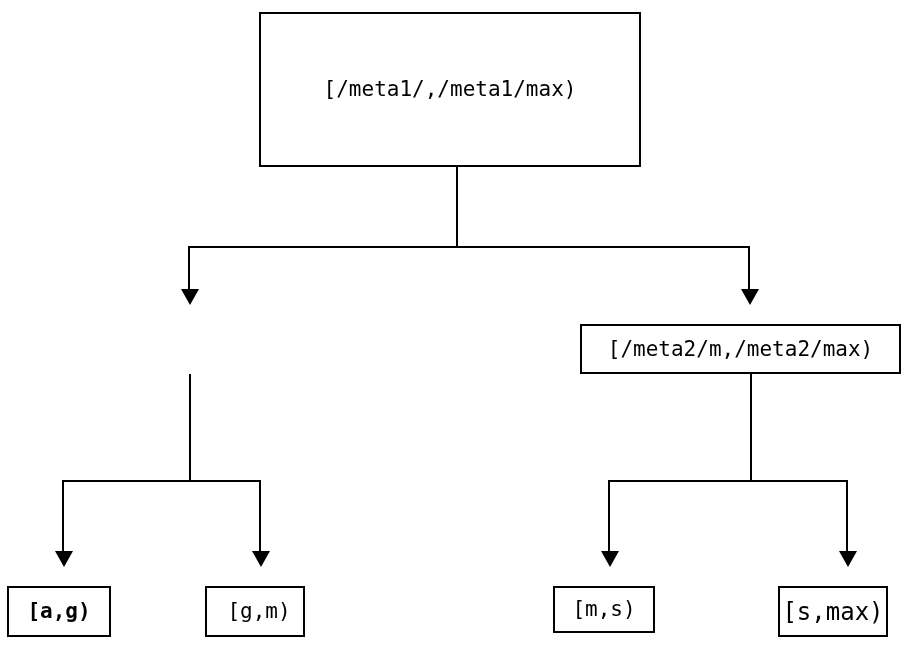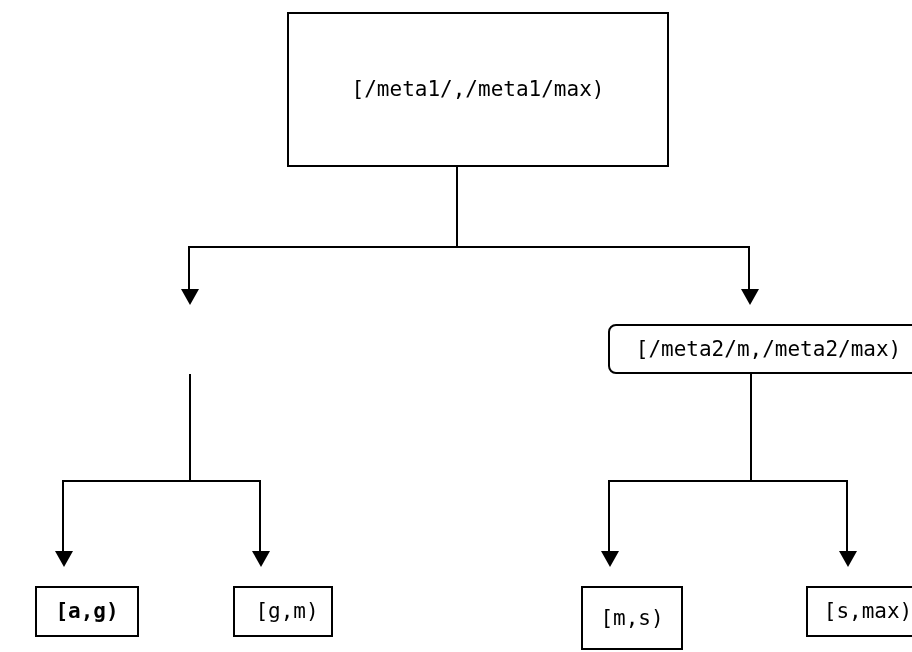--- a/index.html
+++ b/index.html
@@ -19,21 +19,20 @@
     position: absolute;
     box-sizing: border-box;
     border: 2px solid #000000;
     background: #ffffff;
     display: flex;
     align-items: center;
     justify-content: center;
     color: #000000;
     letter-spacing: 0px;
     white-space: pre;
-    margin-left: 28px;
   }
   .node-label {
     display: block;
     line-height: 1;
   }
   
   #node-root {
     left: 259px;
     top: 12px;
     width: 382px;
@@ -46,21 +45,20 @@
     width: 326px;
     height: 50px;
     font-size: 21px;
   }
   #node-meta2-high {
     left: 580px;
     top: 324px;
     width: 321px;
     height: 50px;
     font-size: 21px;
-    border-radius: 8px;
   }
   #node-leaf-ag {
     left: 7px;
     top: 586px;
     width: 104px;
     height: 51px;
     font-size: 21px;
     font-weight: bold;
   }
   #node-leaf-gm {
@@ -68,29 +66,29 @@
     top: 586px;
     width: 100px;
     height: 51px;
     font-size: 21px;
     padding-left: 8px;
   }
   #node-leaf-ms {
     left: 553px;
     top: 586px;
     width: 102px;
-    height: 64px;
+    height: 47px;
     font-size: 21px;
   }
   #node-leaf-smax {
     left: 778px;
     top: 586px;
-    width: 124px;
+    width: 110px;
     height: 51px;
-    font-size: 21px;
+    font-size: 24px;
   }
   
   .vline {
     position: absolute;
     width: 2px;
     background: #000000;
   }
   .hline {
     position: absolute;
     height: 2px;

